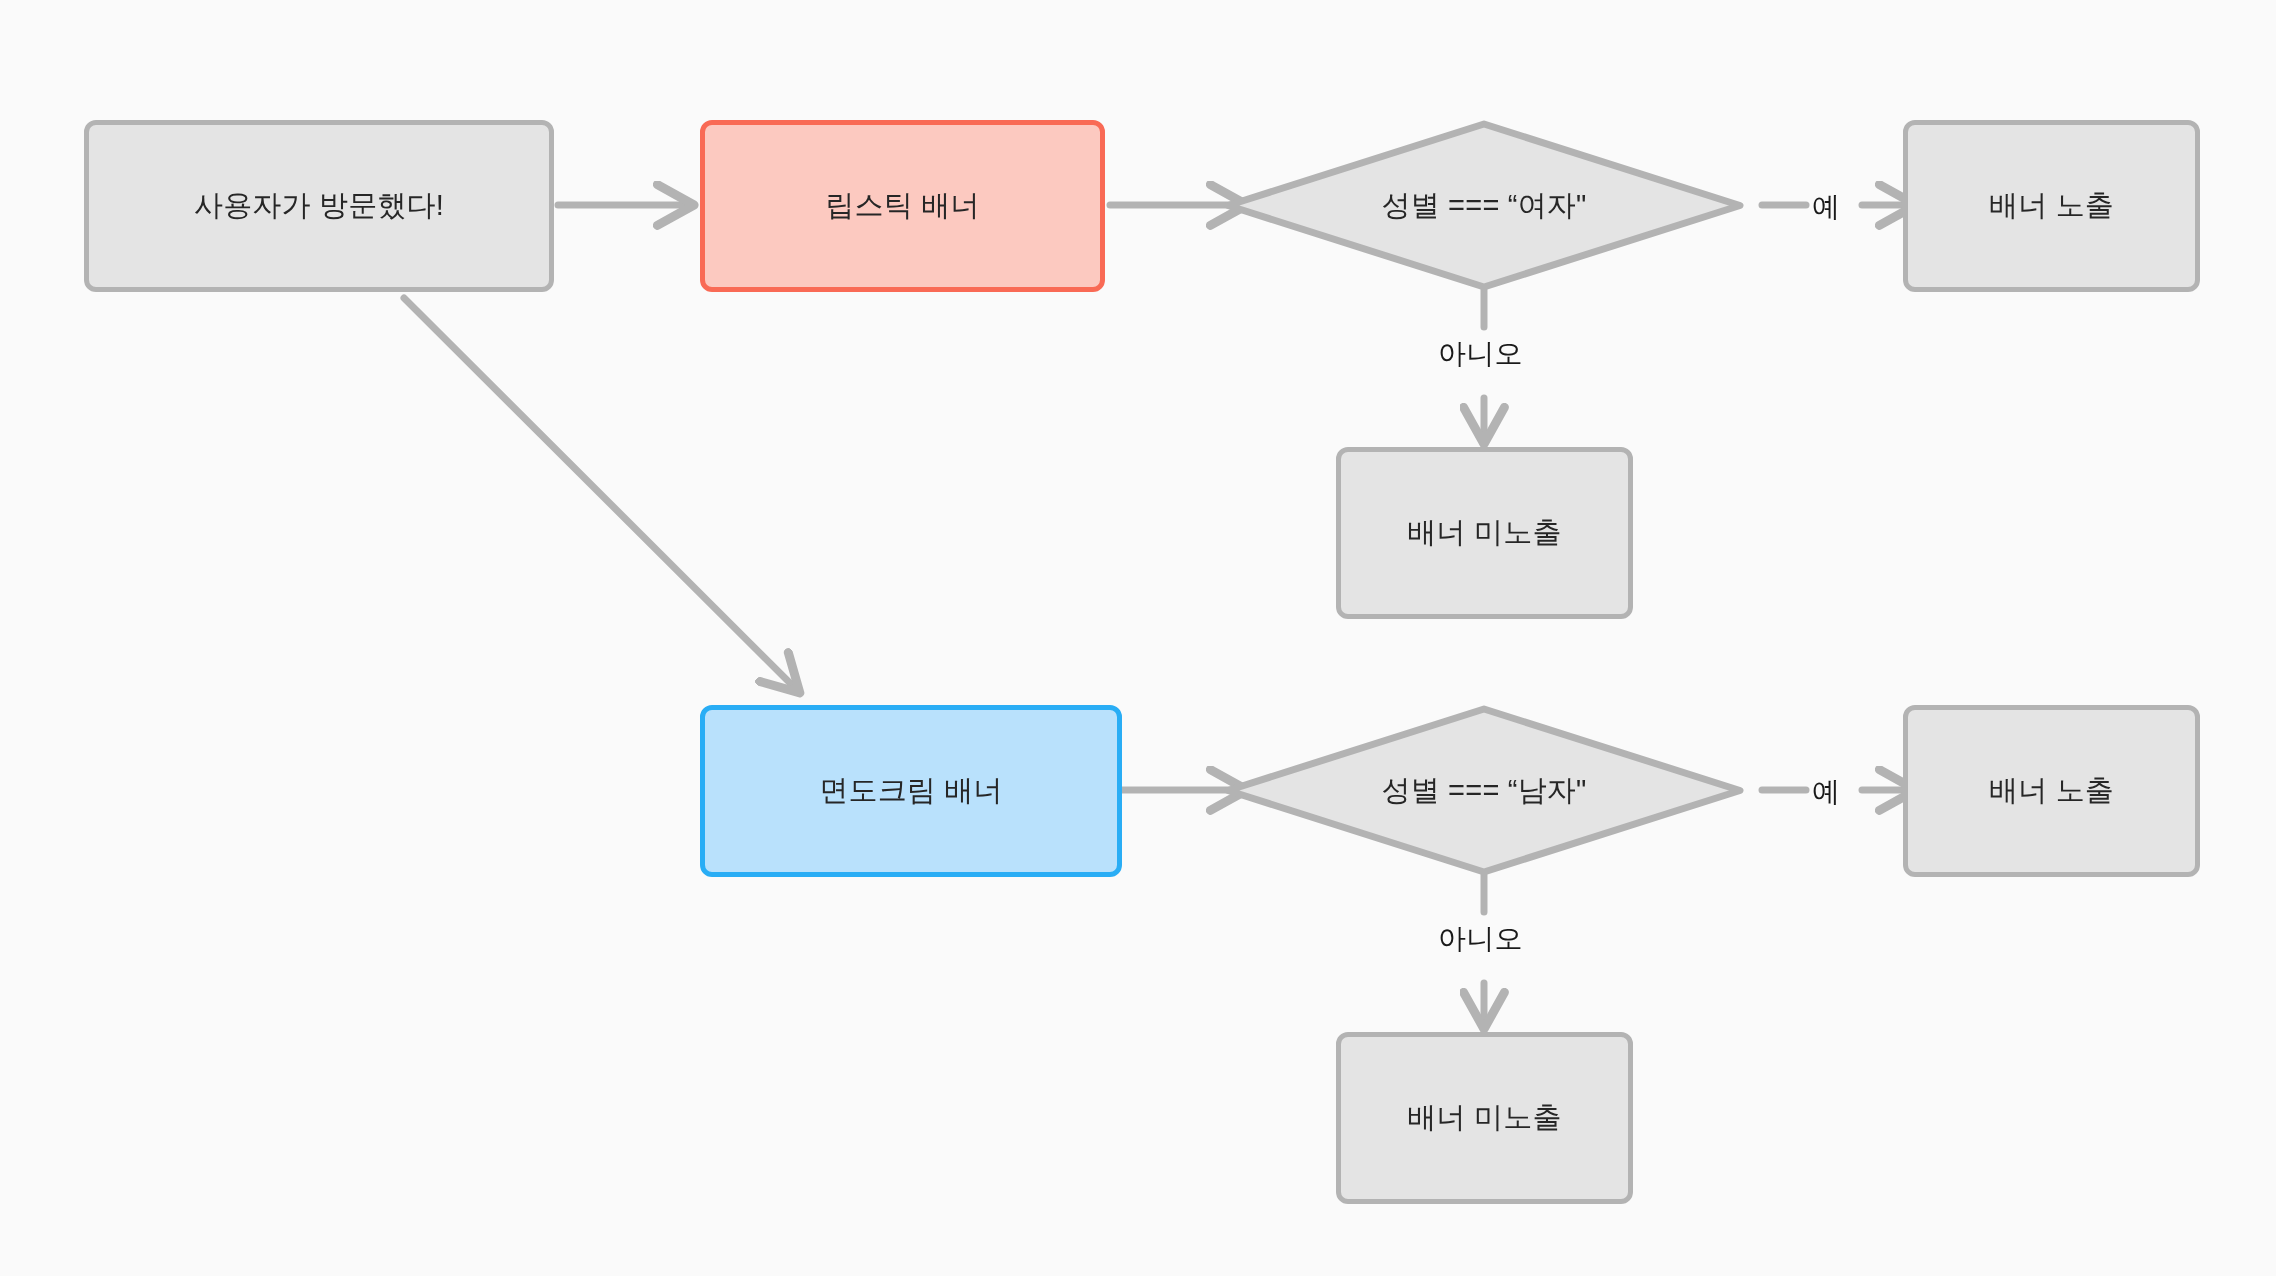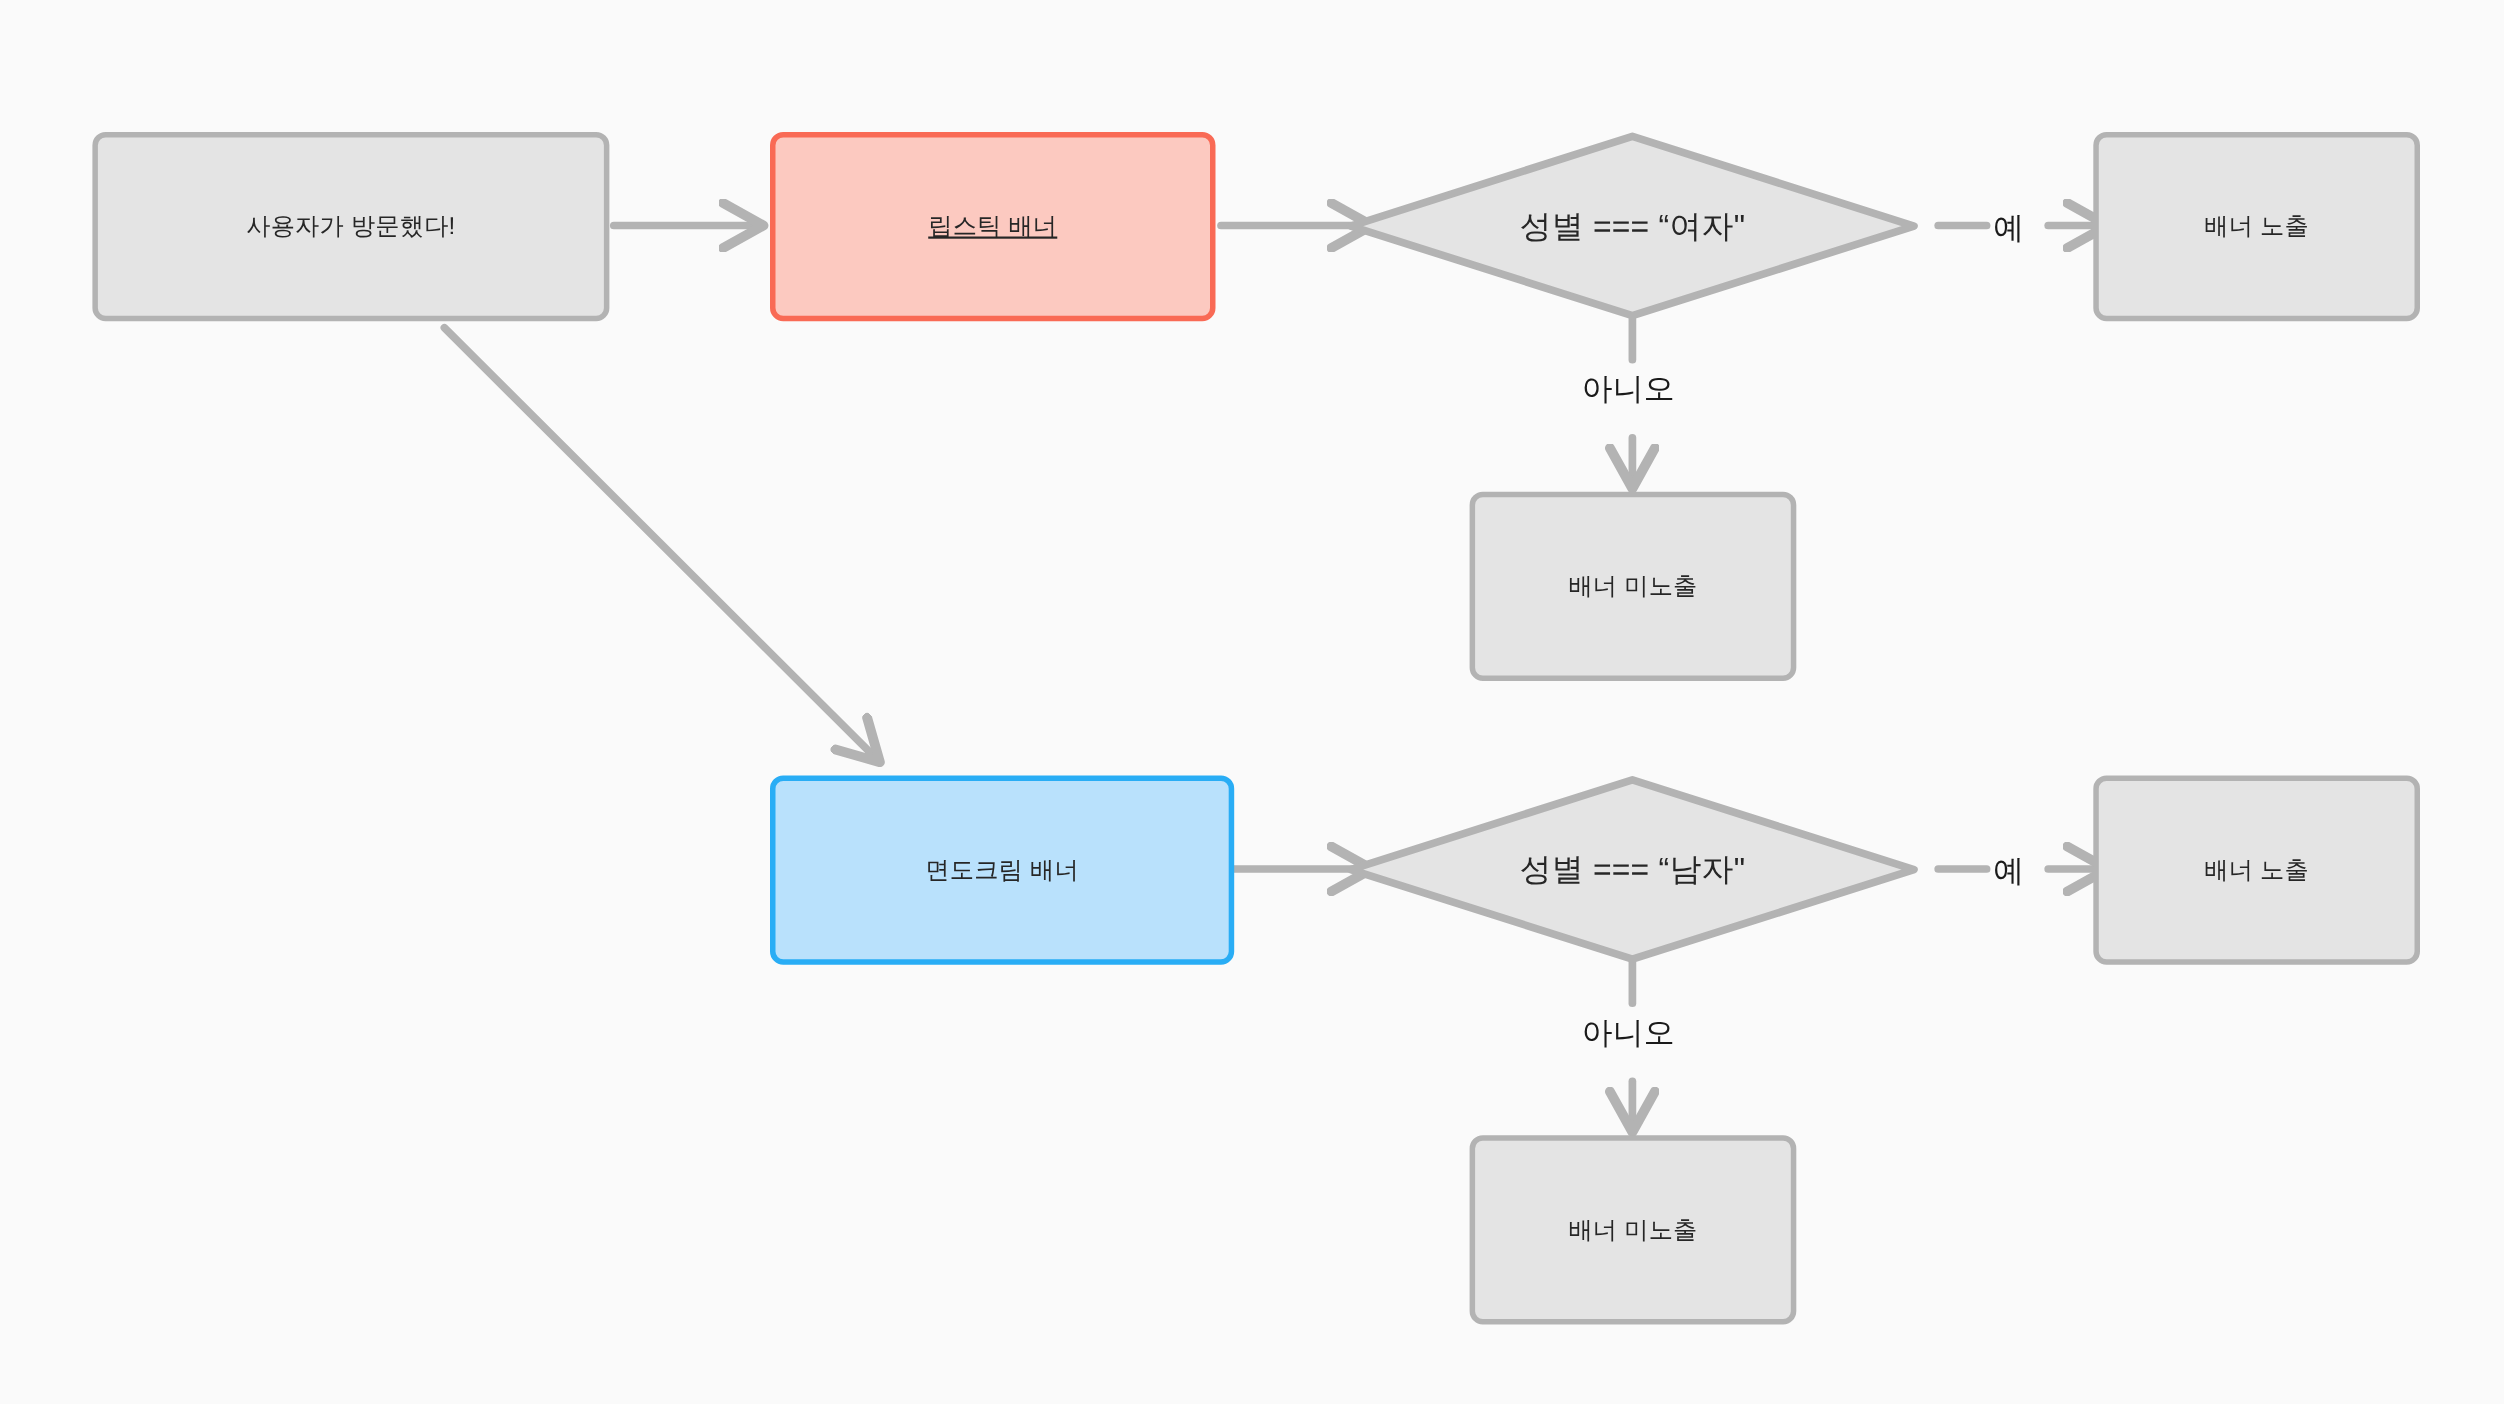--- a/index.html
+++ b/index.html
@@ -30,38 +30,37 @@
   }
 
   
   .node {
     position: absolute;
     box-sizing: border-box;
     display: flex;
     align-items: center;
     justify-content: center;
     text-align: center;
-    font-size: 22px;
+    font-size: 29px;
     line-height: 1.3;
     color: #262626;
     letter-spacing: 0.2px;
   }
   .node.rect {
     border-radius: 12px;
     border-style: solid;
     border-width: 5px;
   }
   .node.gray {
     background: #e4e4e4;
     border-color: #b3b3b3;
   }
   .node.red {
     background: #fcc9c0;
     border-color: #f96a55;
-    text-decoration: underline;
   }
   .node.blue {
     background: #b9e1fc;
     border-color: #2bade0;
     border-color: #29adf5;
   }
 
   
   .diamond-wrap {
     position: absolute;

